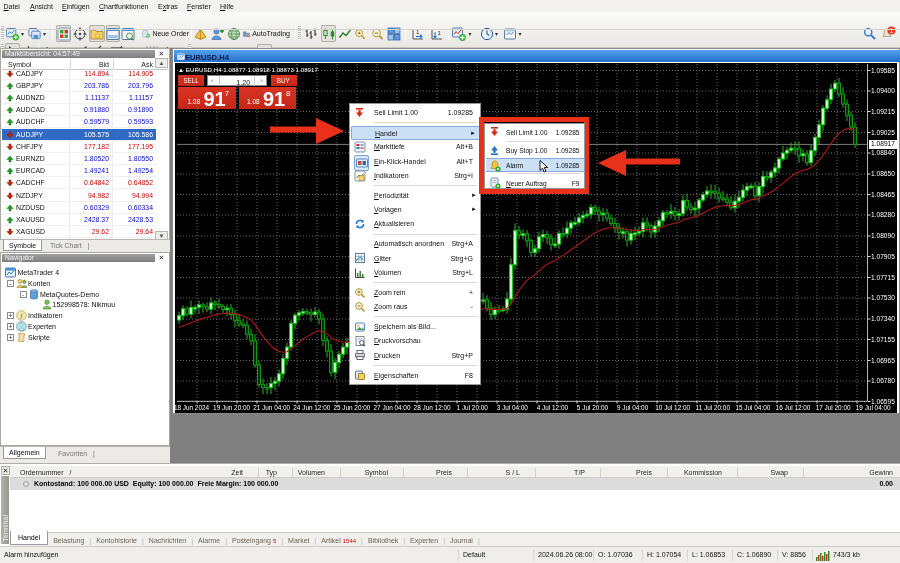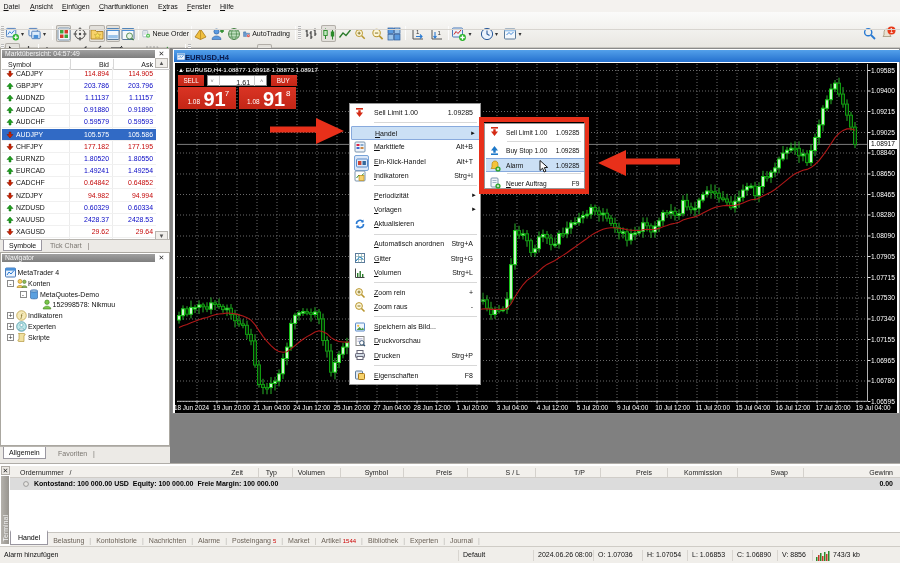--- a/index.html
+++ b/index.html
@@ -1069,21 +1069,21 @@
         <div class="pl" style="top:272.9px">1.07155</div>
         <div class="pl" style="top:293.9px">1.06965</div>
         <div class="pl" style="top:314.4px">1.06780</div>
         <div class="pl" style="top:334.9px">1.06595</div>
     <div id="cpbox">1.08917</div>
     <div id="ohlc">▲ EURUSD,H4 1.08877 1.08918 1.08873 1.08917</div>
     <div id="oct">
       <div class="octbtn" style="left:0;top:0;width:25.5px;height:10.5px;font-size:6.3px;text-align:left;padding:2px 0 0 5px">SELL</div>
       <div id="octspin">
             <span style="position:absolute;left:3px;top:2px;font-size:5.5px;color:#777">˅</span>
-            <span style="position:absolute;right:16px;top:1.5px;font-size:7.2px">1.61</span>
+            <span style="position:absolute;right:16px;top:1.5px;font-size:7.2px">1.20</span>
             <span style="position:absolute;right:3px;top:2px;font-size:5.5px;color:#777">˄</span>
             <div style="position:absolute;left:11px;top:0;width:1px;height:10px;background:#ccc"></div>
             <div style="position:absolute;right:11px;top:0;width:1px;height:10px;background:#ccc"></div>
           </div>
       <div class="octbtn" style="left:92.3px;top:0;width:26px;height:10.5px;font-size:6.3px;text-align:left;padding:2px 0 0 6px">BUY</div>
       <div class="octbtn" style="left:0;top:11.7px;width:57.8px;height:21.9px">
         <span style="position:absolute;left:9px;bottom:3.5px;font-size:6.5px">1.08</span>
         <span style="position:absolute;left:25px;top:1px;font-size:20px;font-weight:bold">91</span>
         <span style="position:absolute;right:7px;top:2px;font-size:8px">7</span>
       </div>

